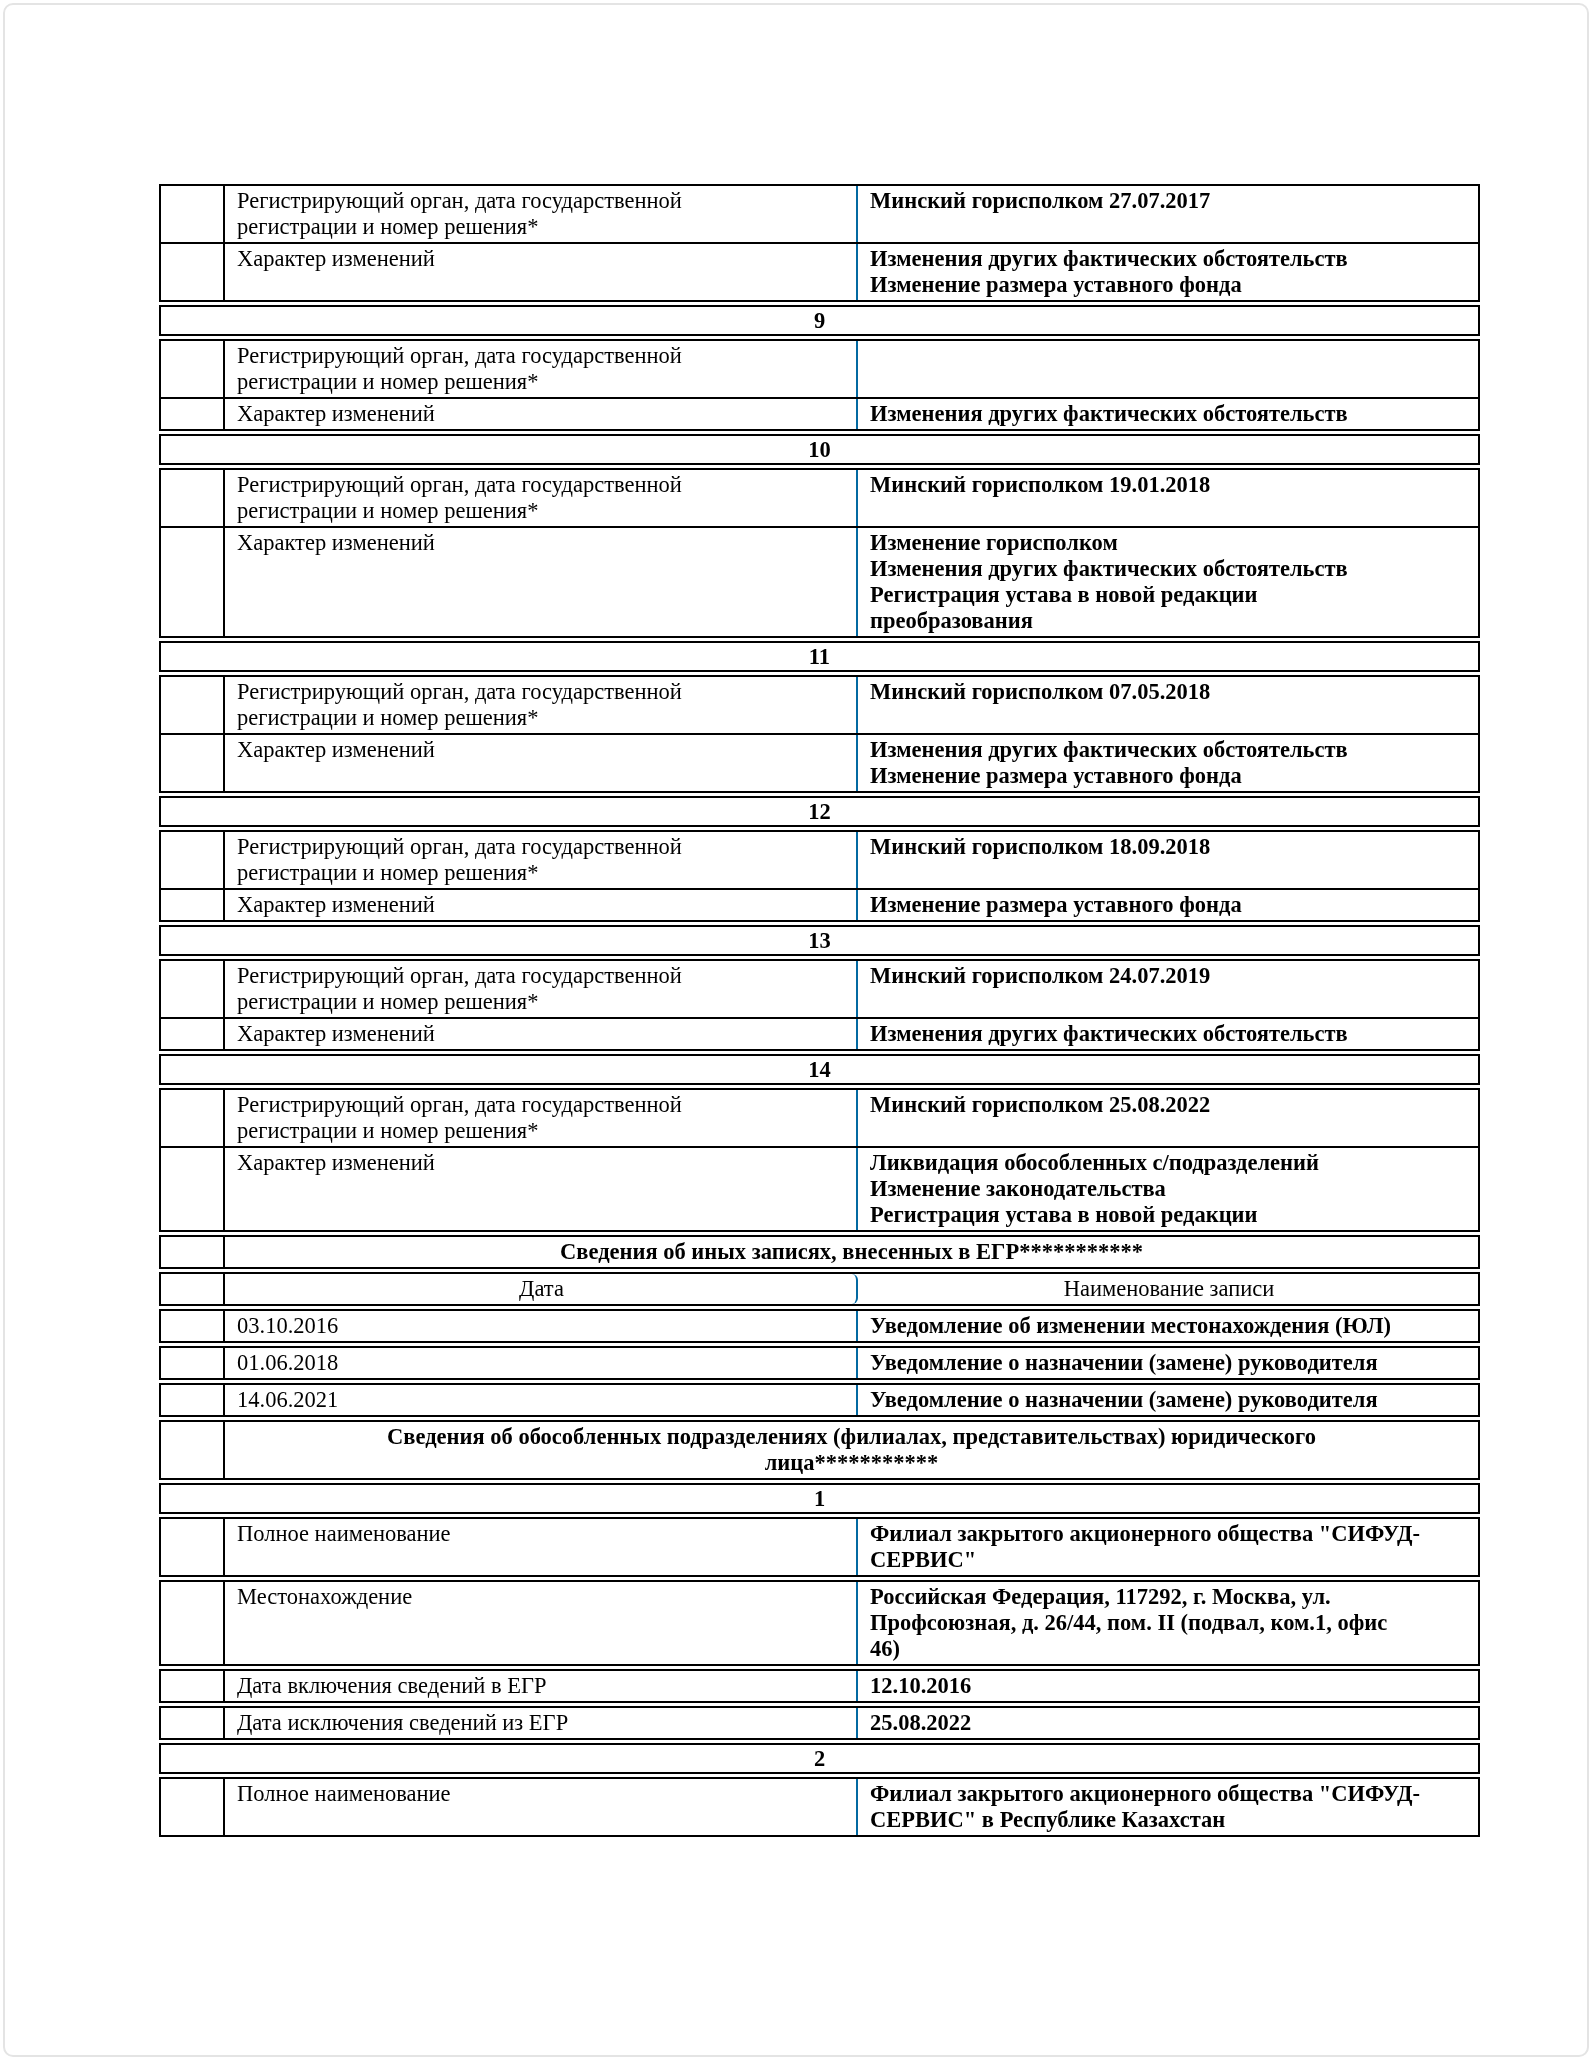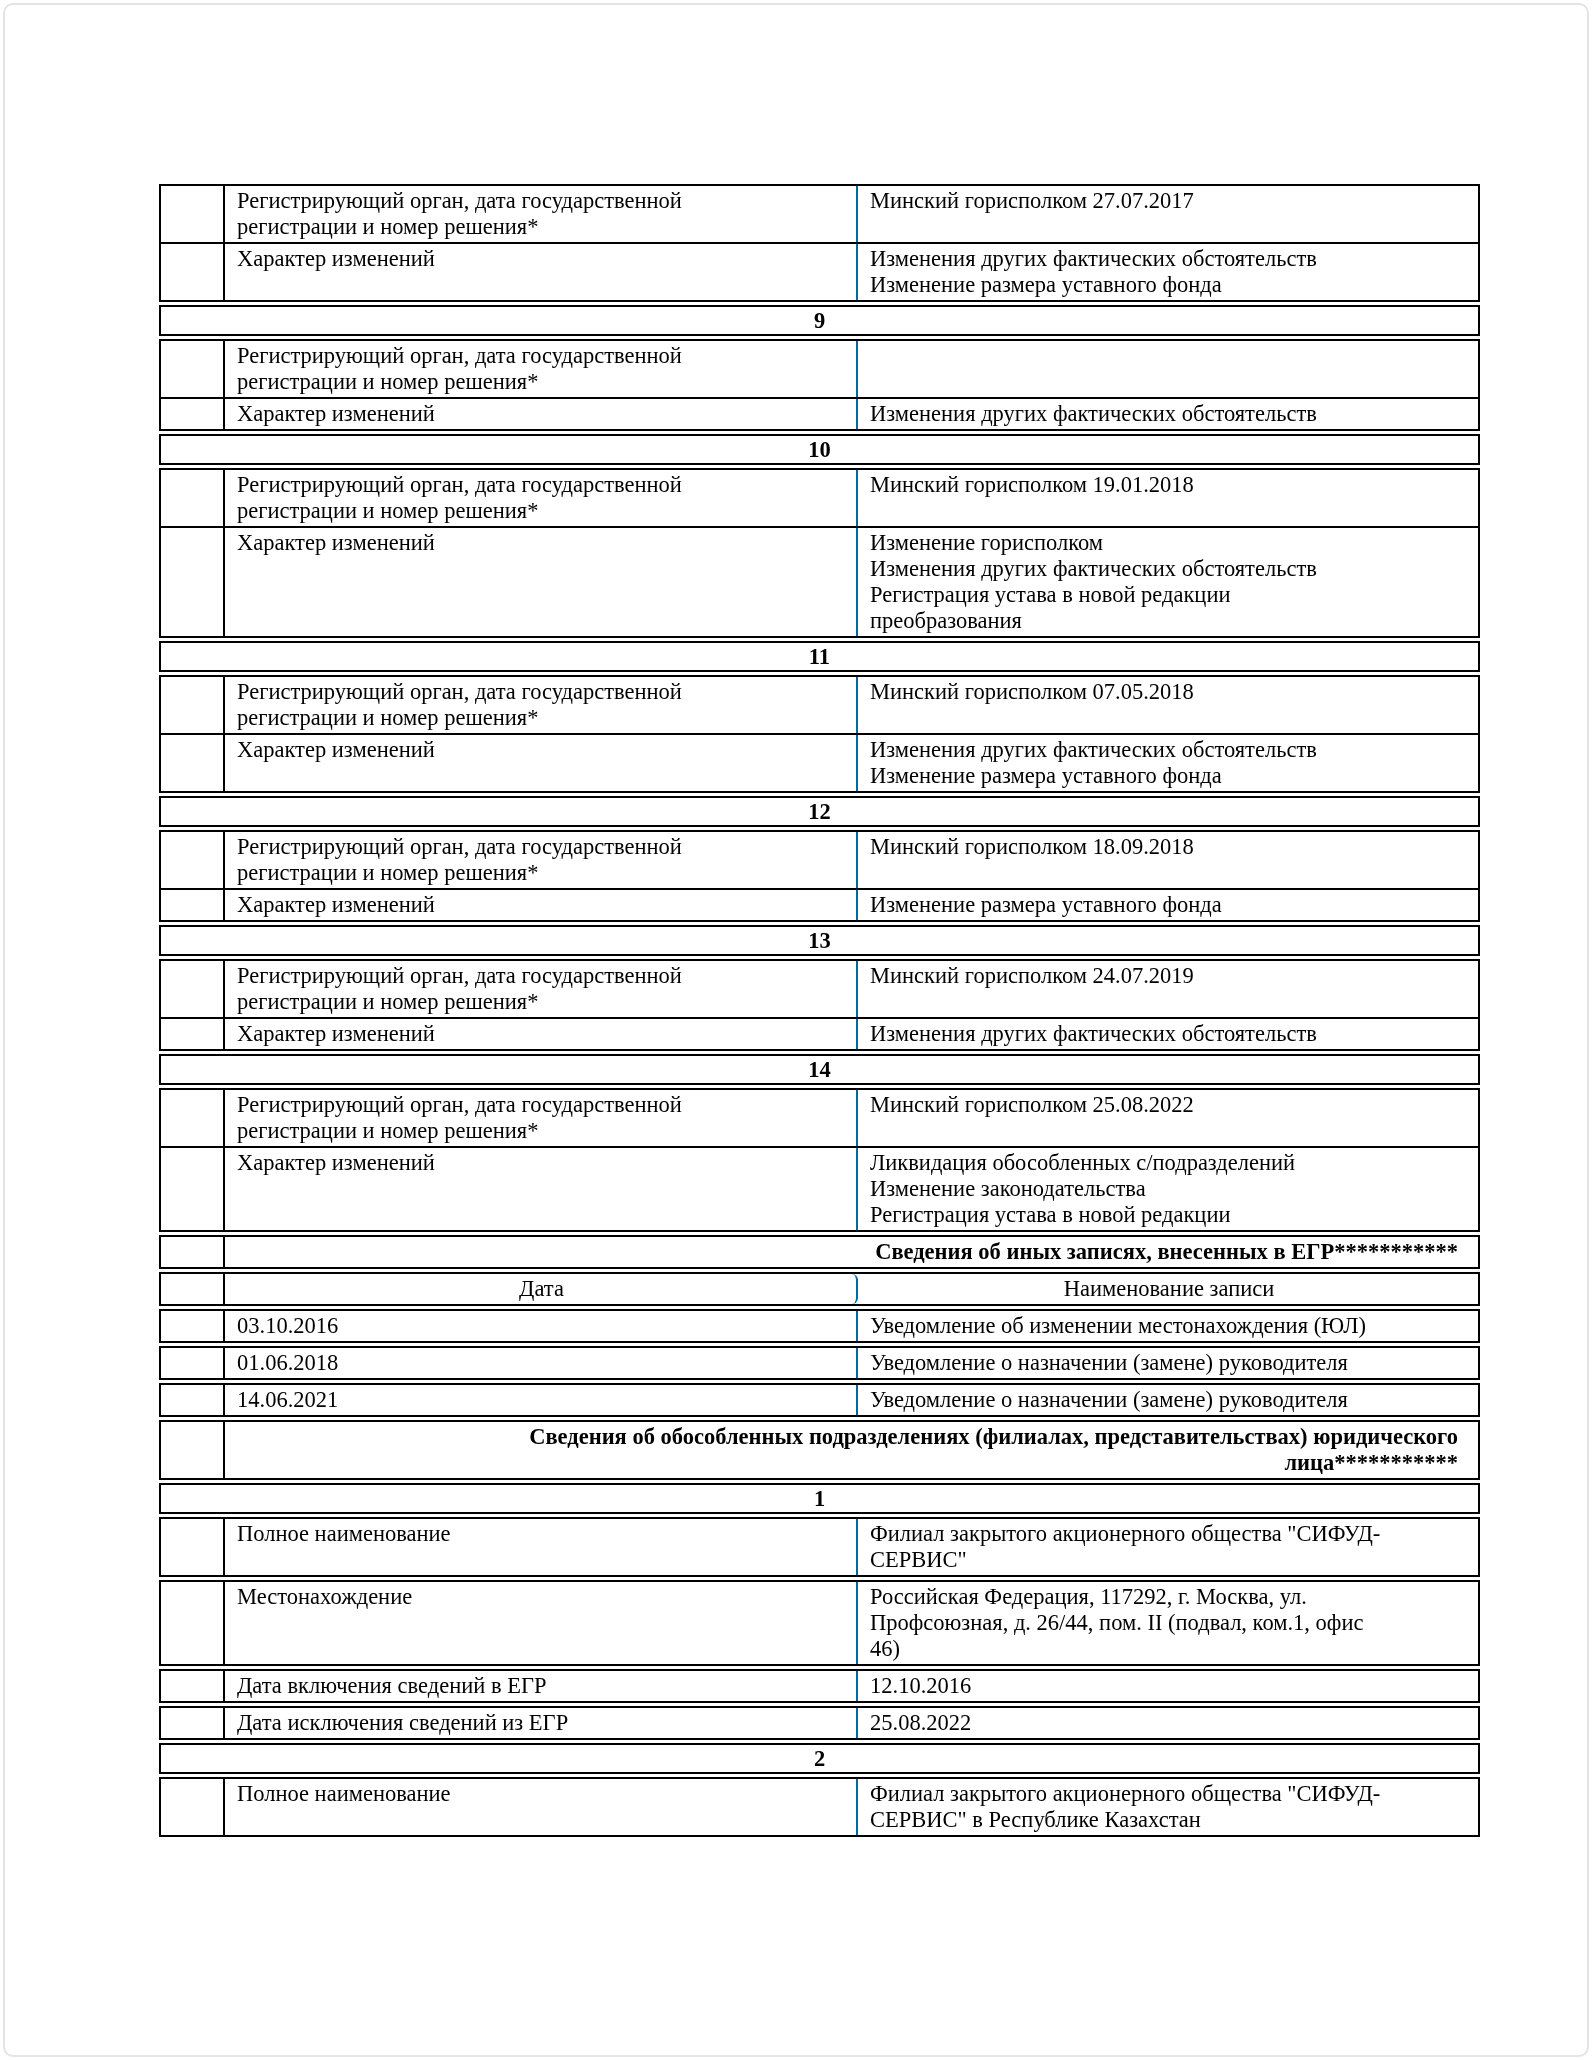--- a/index.html
+++ b/index.html
@@ -19,27 +19,27 @@
   .doc{
     position:absolute;left:159px;top:184px;width:1321px;
     display:flex;flex-direction:column;gap:3px;
   }
   .block{border:2px solid #000;background:#fff;box-sizing:border-box;}
   .row{display:flex;align-items:stretch;}
   .row + .row{border-top:2px solid #000;}
   .c{box-sizing:border-box;padding:2px 10px 2px 12px;}
   .c-num{flex:0 0 64px;border-right:2px solid #000;padding:2px 2px;}
   .c-label{flex:0 0 633px;border-right:2px solid #0369a1;}
-  .c-value{flex:1 1 auto;min-width:0;}
+  .c-value{flex:1 1 auto;min-width:0;font-weight:bold;}
   .numrow{
     text-align:center;font-weight:bold;
     line-height:24px;padding:2px 0 1px 0;
   }
   .hdr-cell{
-    flex:1 1 auto;text-align:right;font-weight:bold;
+    flex:1 1 auto;text-align:center;font-weight:bold;
     padding:2px 20px;
     font-family:Liberation Serif, serif;
   }
   .hdr-plain{font-weight:normal;text-align:center;border-radius:6px;}
   .tline{white-space:pre-wrap;}
 </style>
 </head>
 <body>
 
 <div class="page">

